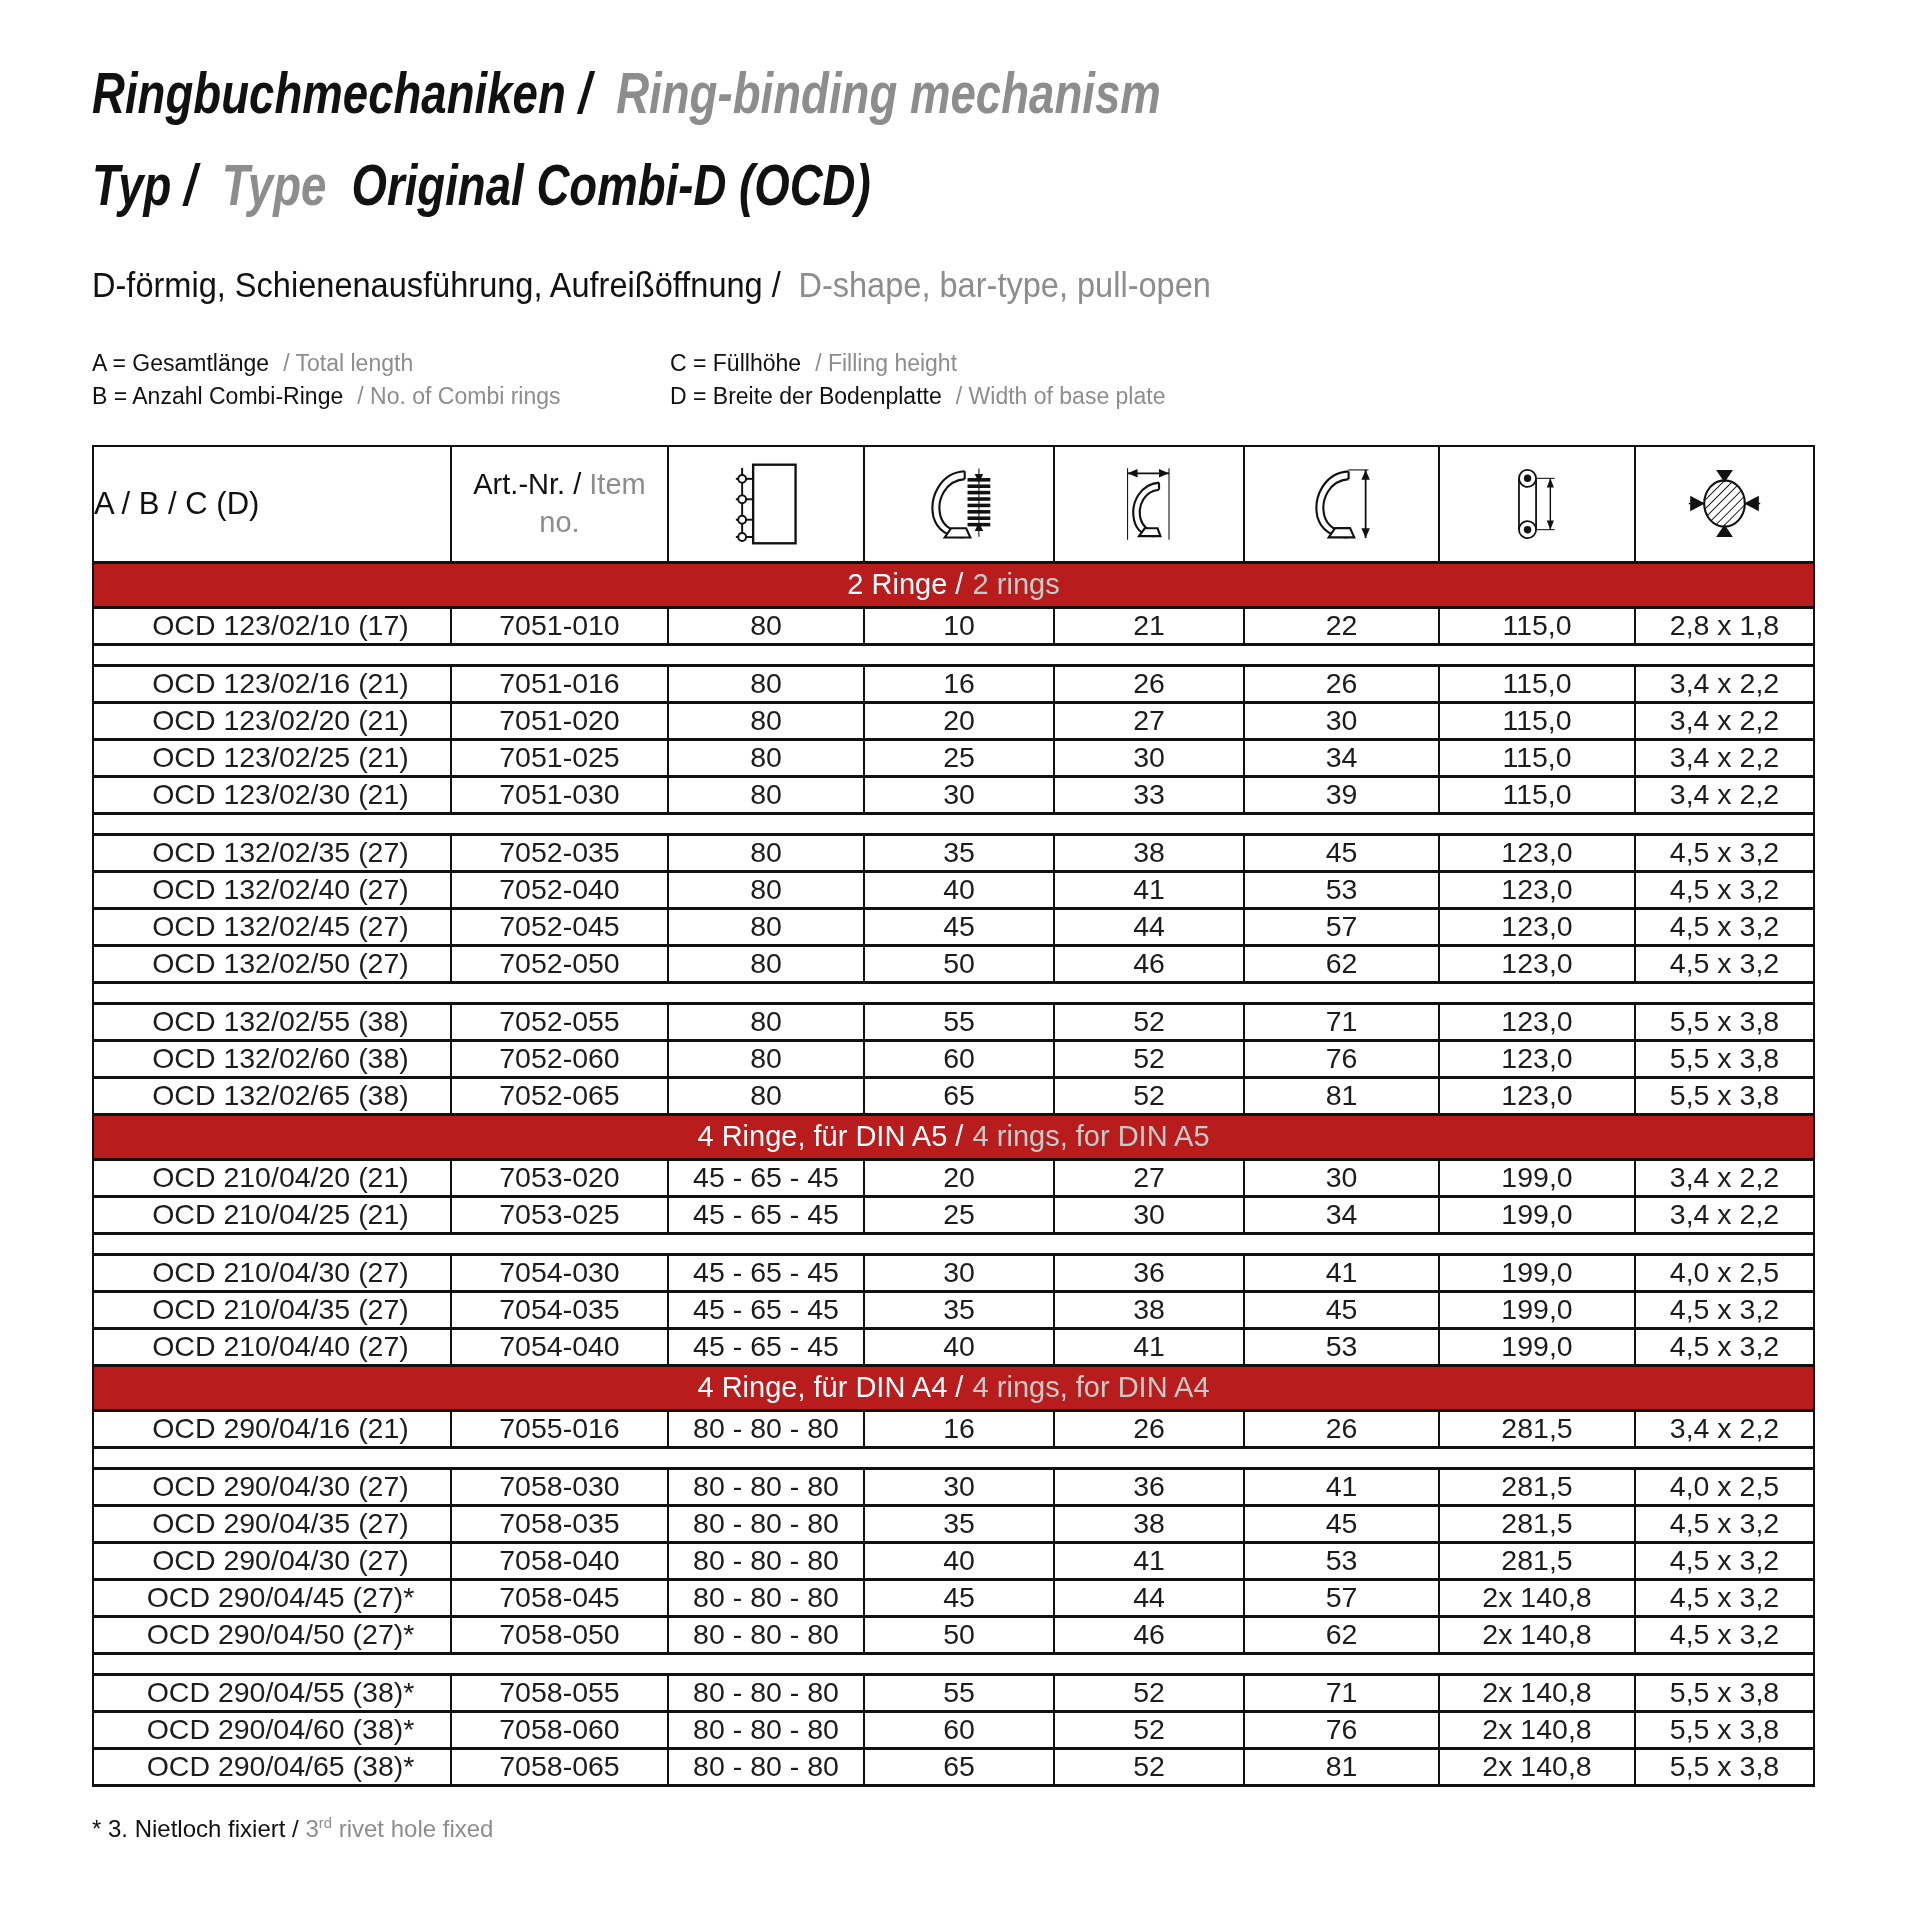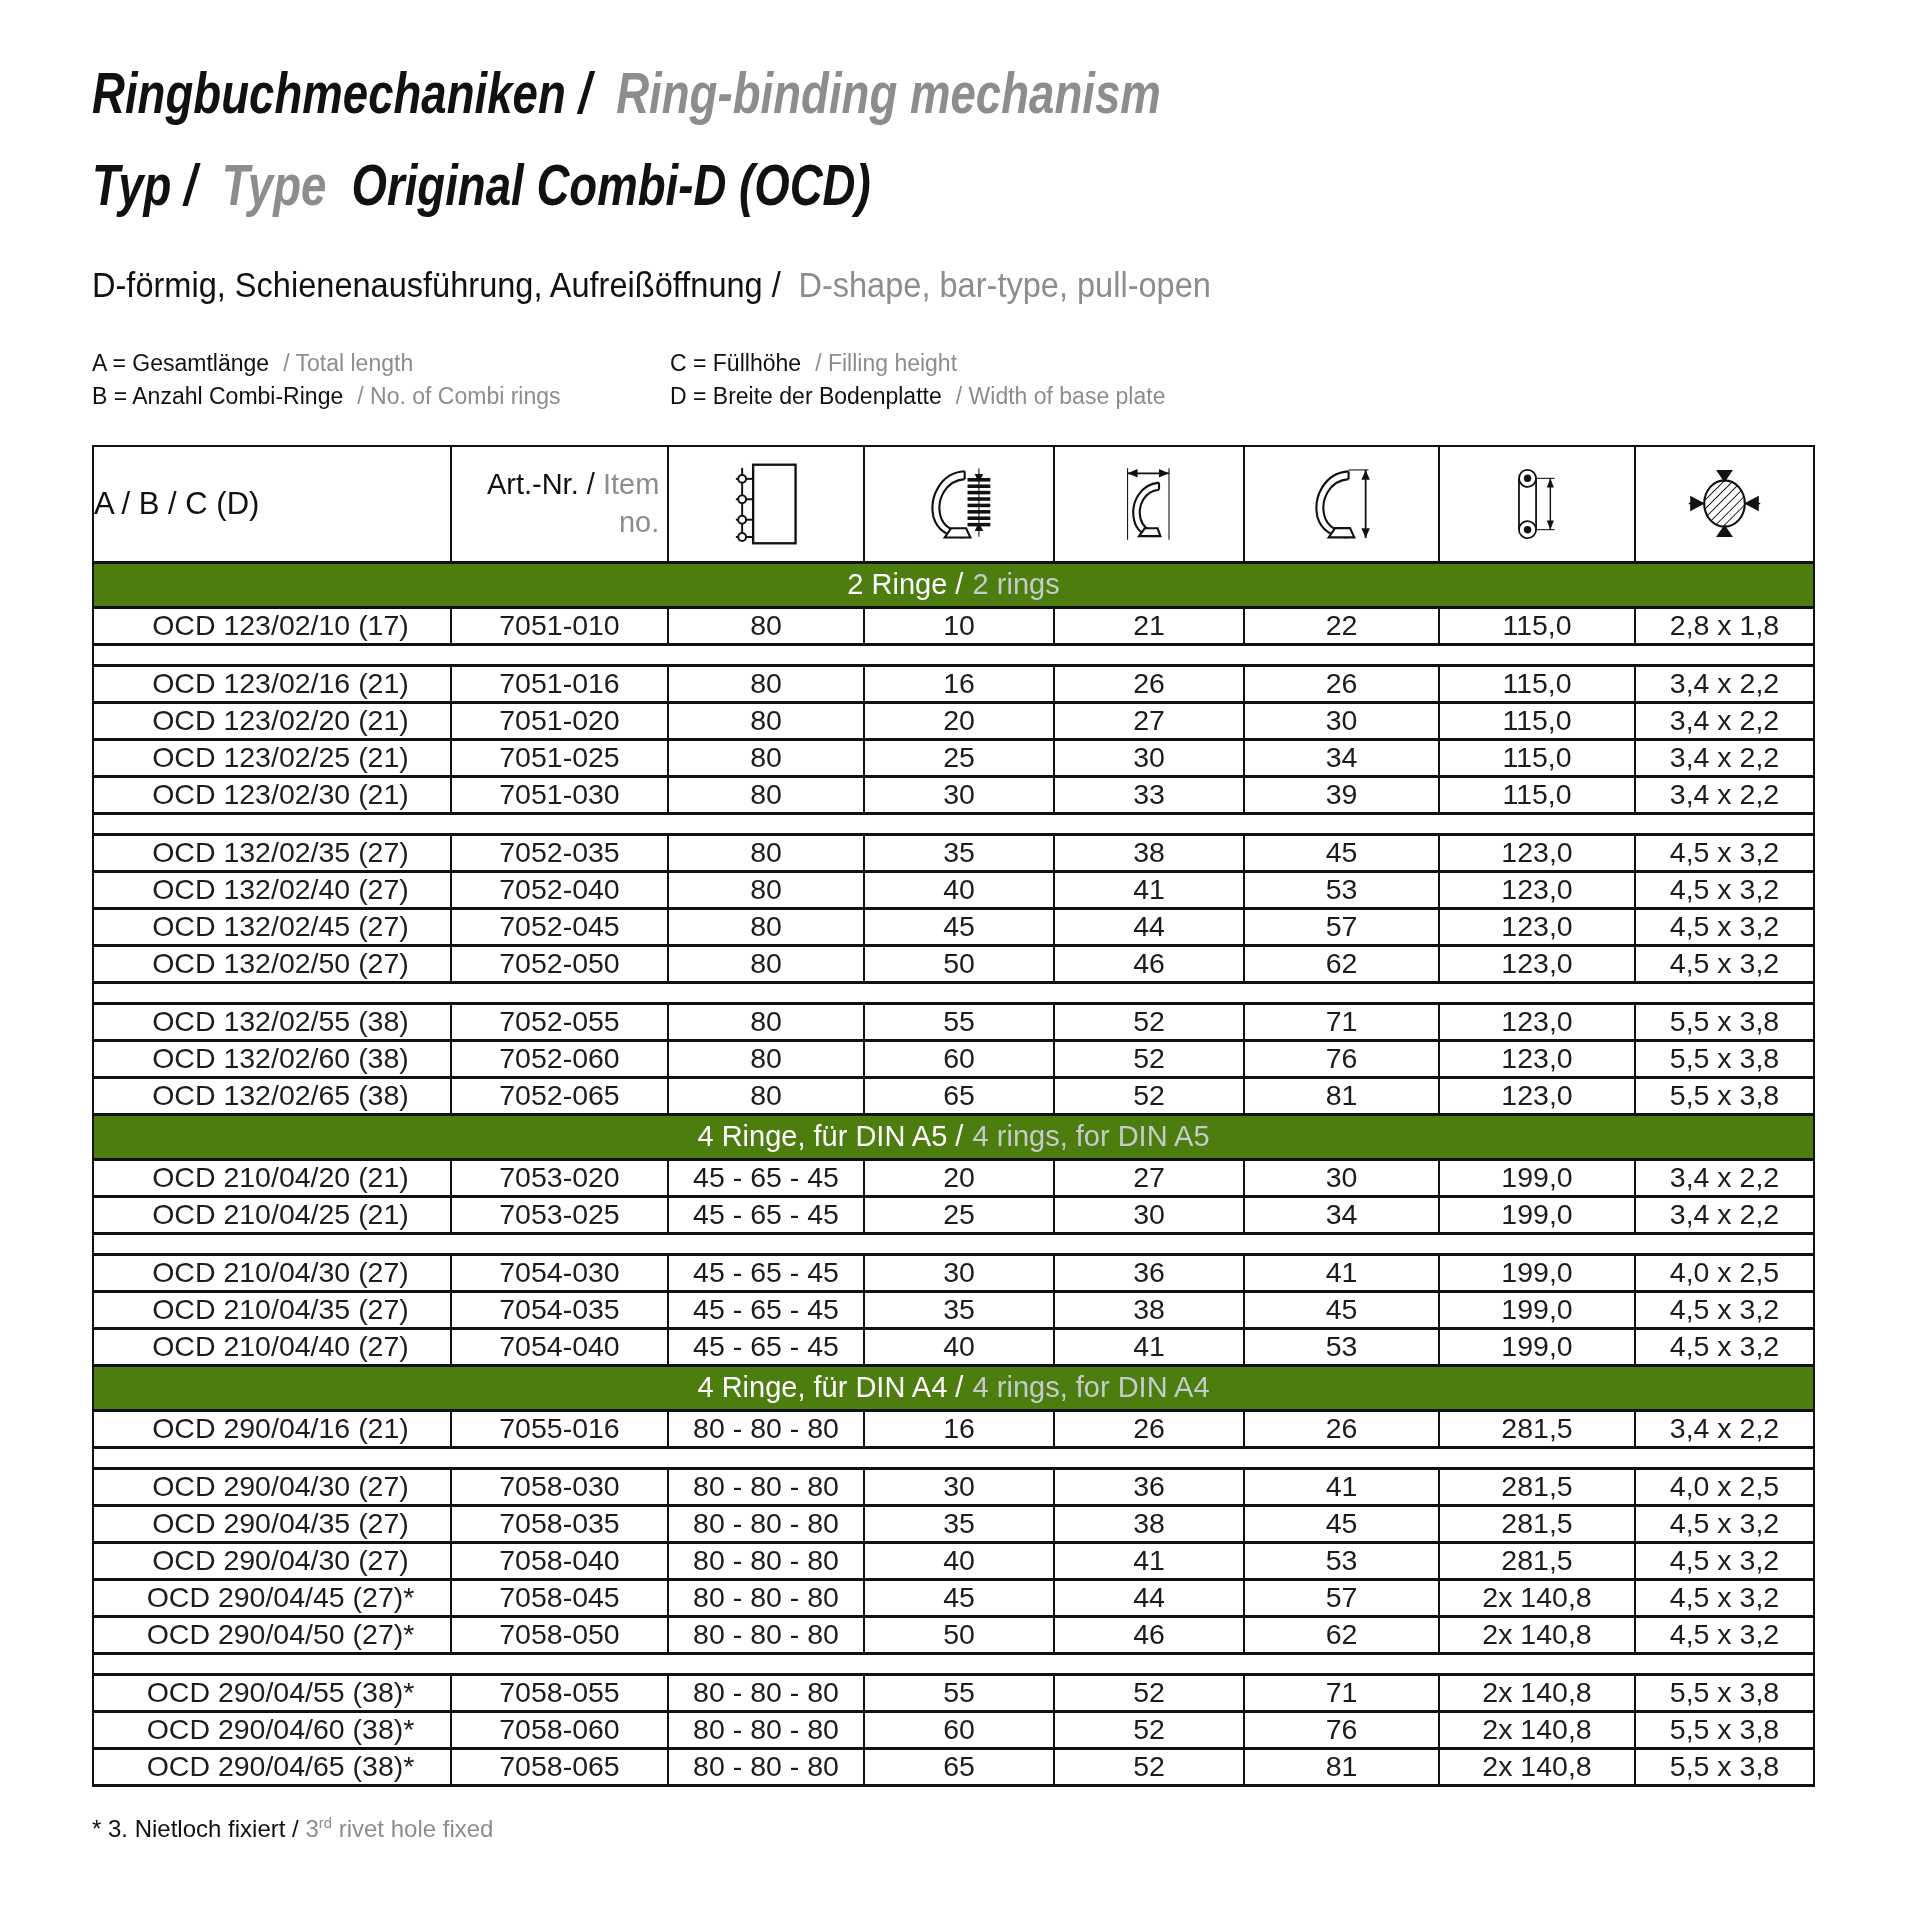--- a/index.html
+++ b/index.html
@@ -19,28 +19,28 @@
 
   .legend { margin-top:45px; display:grid; grid-template-columns:578px 1fr; row-gap:6px; font-size:23px; }
   .legend .gray { margin-left:7.7px; }
 
   table.spec { border-collapse:collapse; margin-top:35px; width:1720px; table-layout:fixed;
                border:2.3px solid #111; }
   th, td { border-left:2.3px solid #111; border-right:2.3px solid #111; overflow:hidden; }
   thead th { border-bottom:3.9px solid #111; height:116px; background:#fff; font-weight:normal;
              vertical-align:middle; text-align:center; }
   th.model-h { text-align:left; font-size:31px;margin-top:48px; }
-  th.item-h { font-size:29px; line-height:1.3; padding:0 7.7px;text-align:right; }
+  th.item-h { font-size:29px; line-height:1.3; padding:0 7.7px; }
   th svg { display:block; margin:0 auto; }
 
   tr.data-row td { border-top:3.1px solid #111; border-bottom:3.1px solid #111; height:37px;
                    text-align:center; font-size:28.5px; color:#1c1c1c; white-space:nowrap; }
   tr.data-row td.model-cell { text-align:center; padding-left:17px; }
 
-  tr.band-row td { background:#4d7c0f; border-top:3.1px solid #111; border-bottom:3.1px solid #111;
+  tr.band-row td { background:#b91c1c; border-top:3.1px solid #111; border-bottom:3.1px solid #111;
                    height:45px; text-align:center; font-size:29px; color:#ffffff; }
   tr.band-row .band-en { color:#c3ccc9; margin-left:9.2px; }
 
   tr.spacer-row td { height:21px; border-top:none; border-bottom:none; }
 
   .footnote { margin-top:28px; font-size:24px; }
   .footnote sup { font-size:0.62em; vertical-align:super; }
 </style>
 </head>
 <body>

